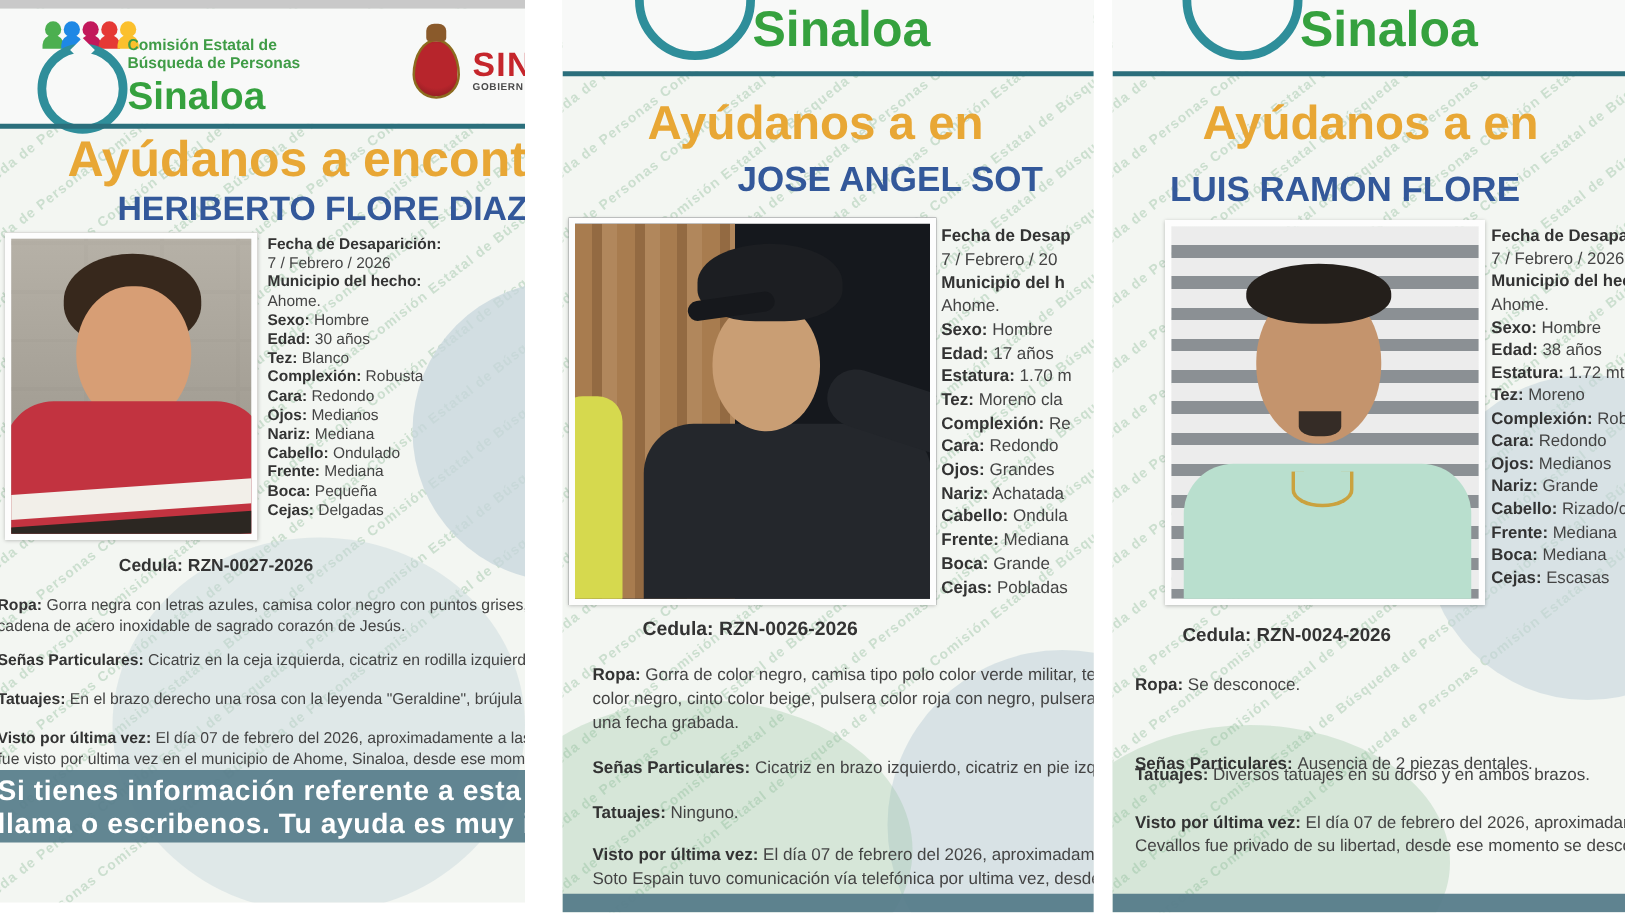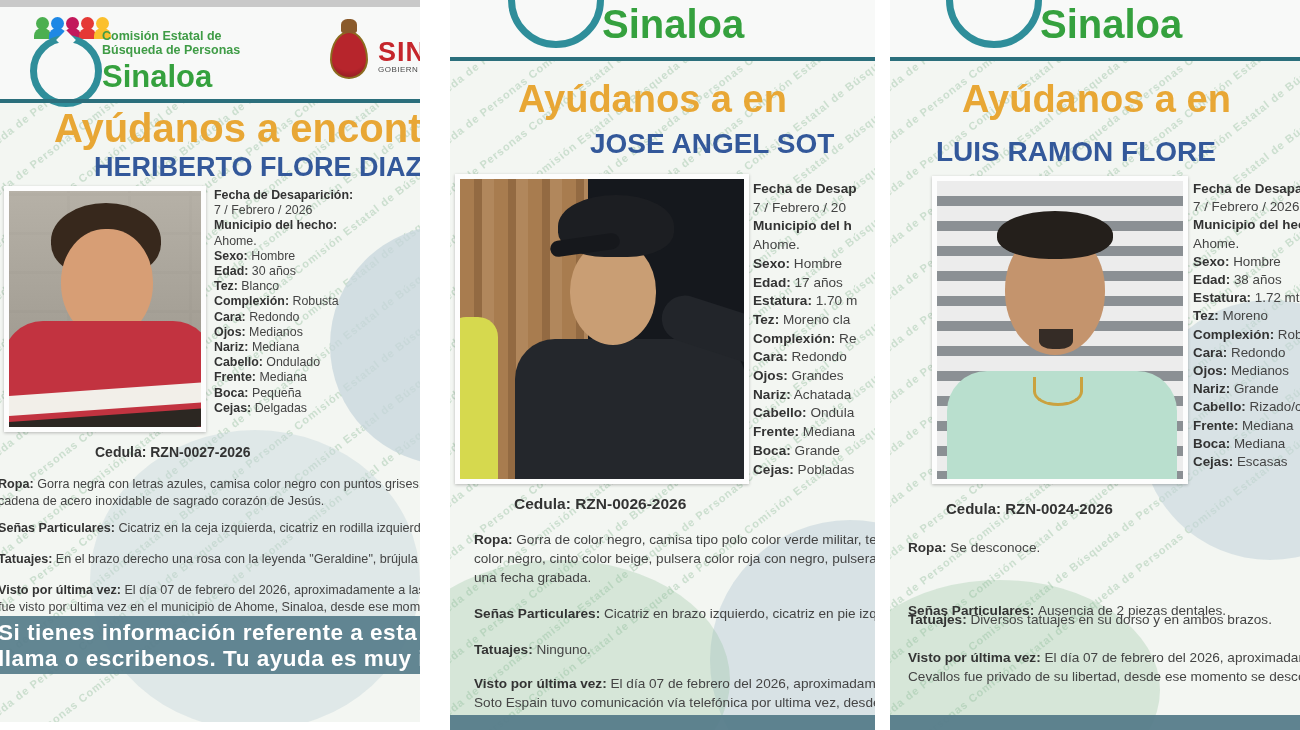--- a/index.html
+++ b/index.html
@@ -37,21 +37,21 @@
   .org-lines{position:absolute;color:#3f9c46;font-weight:bold;font-size:12.5px;line-height:14px;}
   .org-sinaloa{position:absolute;color:#35a13e;font-weight:bold;}
   #poster1 .org-sinaloa{font-size:31px;}
   #poster2 .org-sinaloa,#poster3 .org-sinaloa{font-size:40px;}
 
   .coat{position:absolute;width:34px;height:44px;background:radial-gradient(circle at 50% 45%,#b7252c 60%,#7e1a1f);
         border-radius:50% 50% 50% 50%/60% 60% 40% 40%;border:2px solid #8c6b1f;}
   .coat::before{content:"";position:absolute;left:9px;top:-14px;width:16px;height:14px;
                 background:#8a5a2b;border-radius:40% 40% 20% 20%;}
   .gov-name{position:absolute;color:#c5262c;font-weight:bold;font-size:27px;letter-spacing:1px;}
-  .gov-sub{position:absolute;color:#4a4a4a;font-weight:normal;font-size:8px;letter-spacing:.5px;}
+  .gov-sub{position:absolute;color:#4a4a4a;font-weight:bold;font-size:8px;letter-spacing:.5px;}
 
   .title{position:absolute;color:#e8a735;font-weight:bold;white-space:nowrap;z-index:2;}
   #poster1 .title{left:54px;top:106px;font-size:40px;}
   #poster2 .title{left:68px;top:78px;font-size:38px;}
   #poster3 .title{left:72px;top:78px;font-size:38px;}
   .pname{position:absolute;color:#33589a;font-weight:bold;white-space:nowrap;z-index:2;}
   #poster1 .pname{left:94px;top:152px;font-size:27px;}
   #poster2 .pname{left:140px;top:128px;font-size:28px;}
   #poster3 .pname{left:46px;top:136px;font-size:28px;}
 

